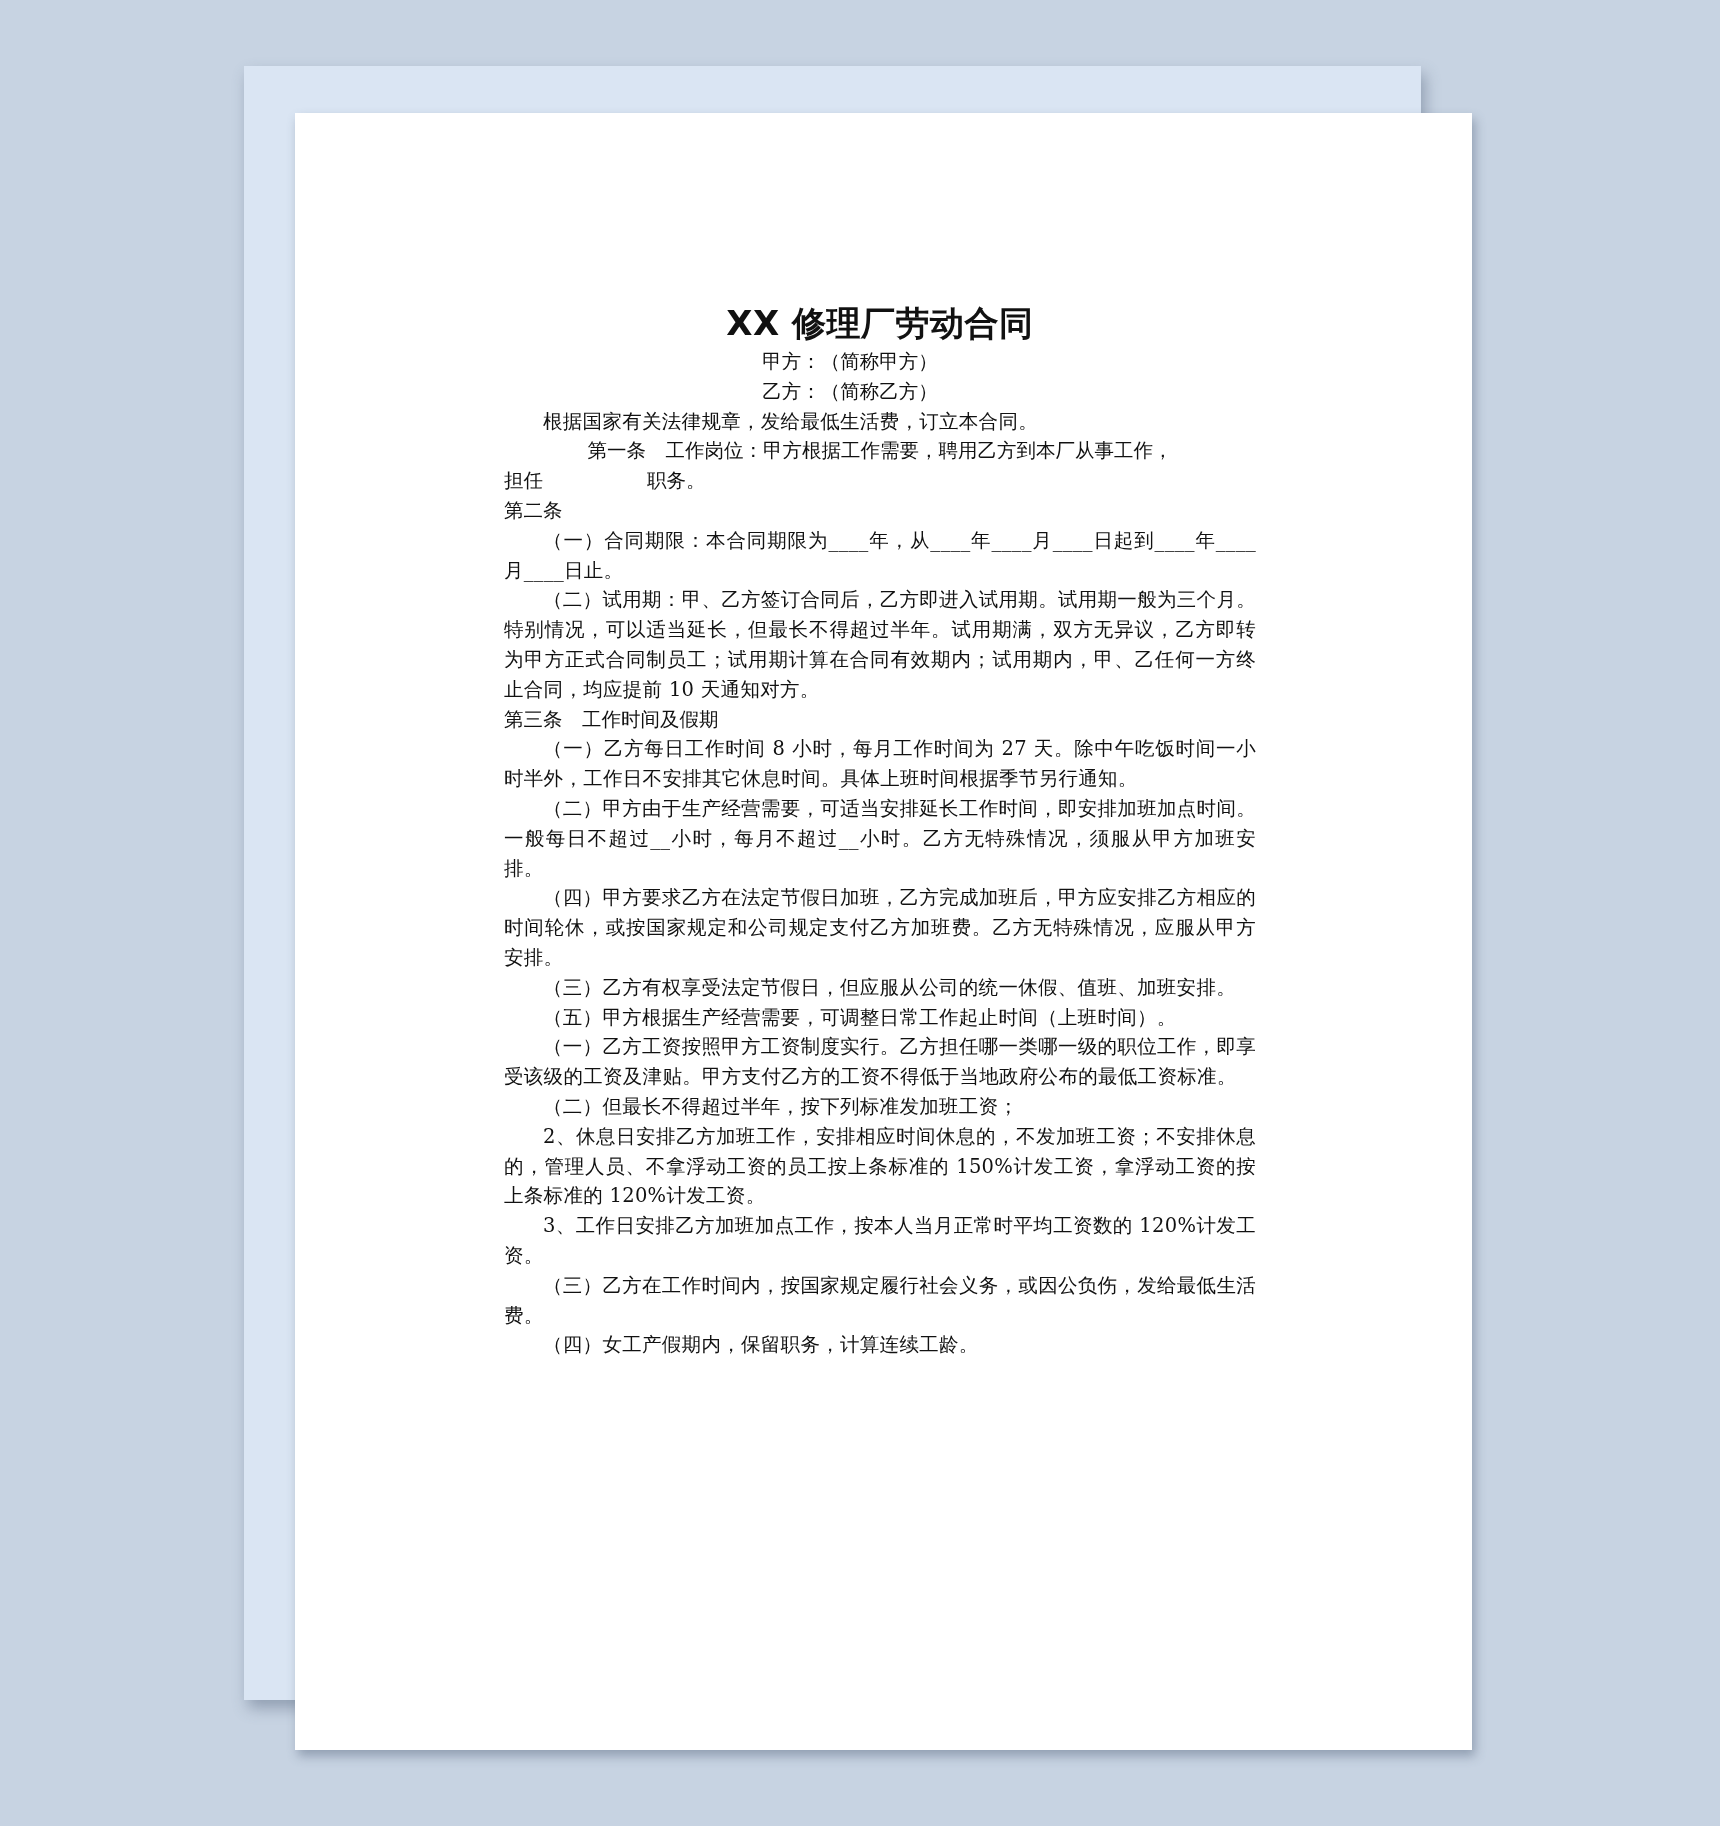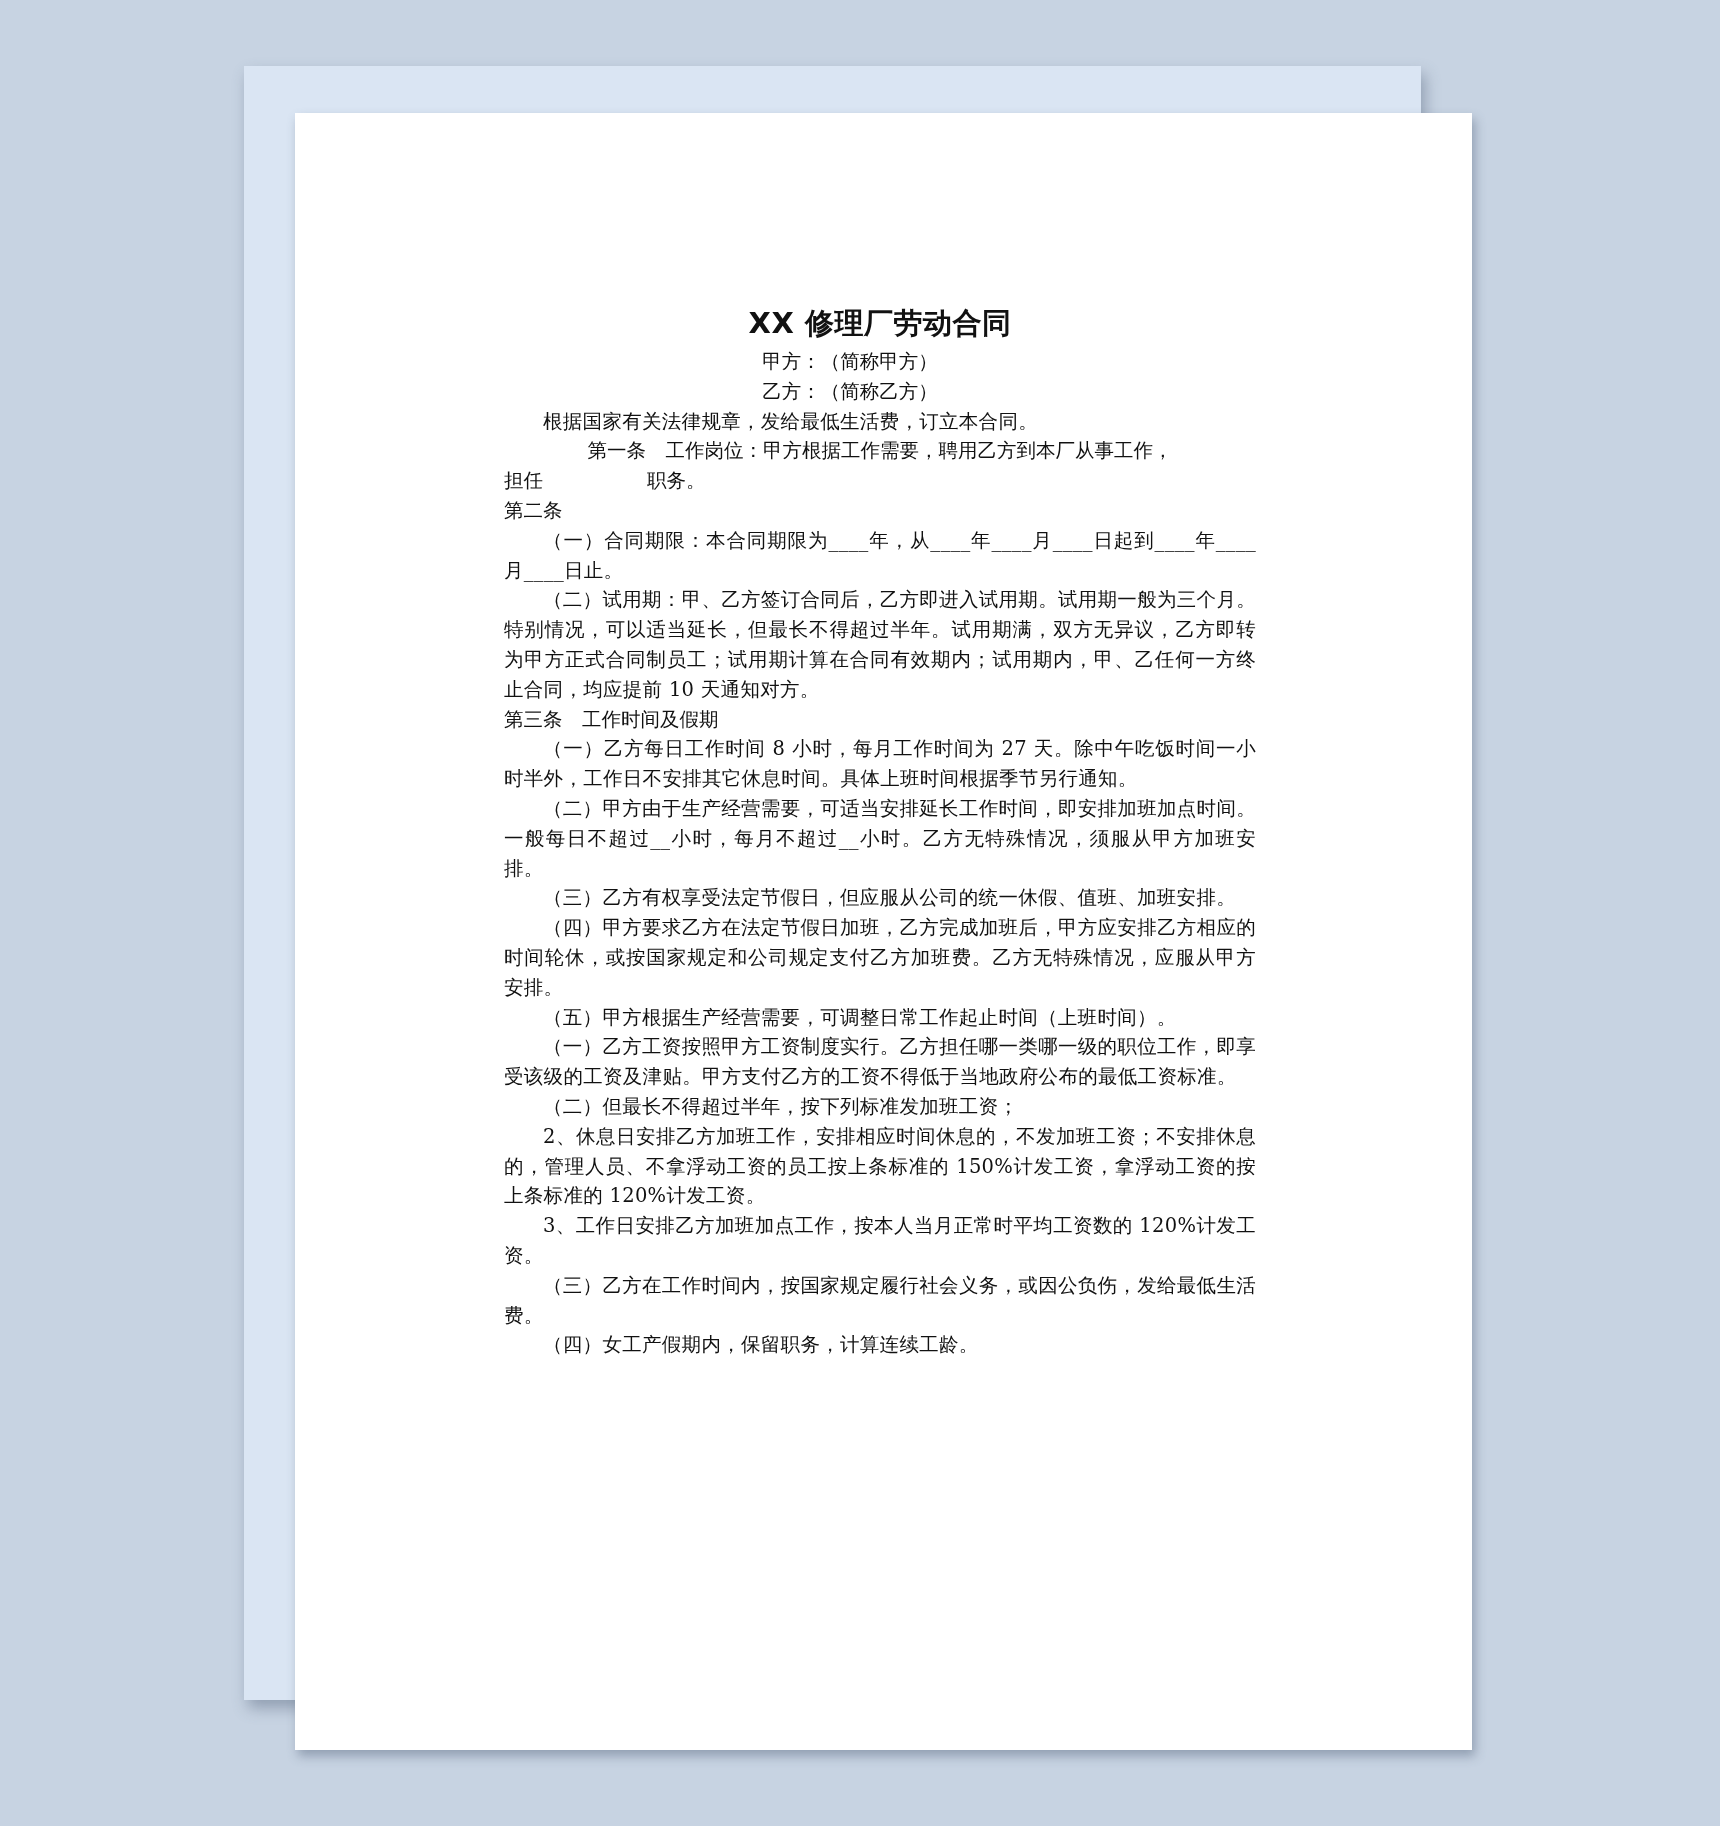--- a/index.html
+++ b/index.html
@@ -19,21 +19,21 @@
     background:#ffffff;
     box-shadow: 3px 6px 10px rgba(80,95,120,0.45);
   }
   .content {
     position:absolute; left:209px; top:190px; width:752px;
     color:#111;
     font-size:19.5px;
     line-height:29.8px;
   }
   .title {
-    text-align:center; font-size:29px; font-weight:bold;
+    text-align:center; font-size:34px; font-weight:bold;
     line-height:40px; margin-bottom:4px; letter-spacing:0.5px;
     font-family:"DejaVu Sans","Liberation Sans",sans-serif;
   }
   .row { display:flex; justify-content:center; }
   .row .right { padding-right:60px; }
   .indent { text-indent:2em; }
   .para { text-align:justify; text-align-last:left; letter-spacing:0.3px; }
   .heading { display:block; }
 </style>
 </head>
@@ -64,22 +64,22 @@
       <span>担任</span><span style="display:inline-block;width:104px"></span><span>职务。</span>
     </div>
 
     <div class="heading">第二条</div>
     <div class="para indent">（一）合同期限：本合同期限为____年，从____年____月____日起到____年____月____日止。</div>
     <div class="para indent">（二）试用期：甲、乙方签订合同后，乙方即进入试用期。试用期一般为三个月。特别情况，可以适当延长，但最长不得超过半年。试用期满，双方无异议，乙方即转为甲方正式合同制员工；试用期计算在合同有效期内；试用期内，甲、乙任何一方终止合同，均应提前 10 天通知对方。</div>
 
     <div class="heading">第三条　工作时间及假期</div>
     <div class="para indent">（一）乙方每日工作时间 8 小时，每月工作时间为 27 天。除中午吃饭时间一小时半外，工作日不安排其它休息时间。具体上班时间根据季节另行通知。</div>
     <div class="para indent">（二）甲方由于生产经营需要，可适当安排延长工作时间，即安排加班加点时间。一般每日不超过__小时，每月不超过__小时。乙方无特殊情况，须服从甲方加班安排。</div>
+    <div class="para indent">（四）甲方要求乙方在法定节假日加班，乙方完成加班后，甲方应安排乙方相应的时间轮休，或按国家规定和公司规定支付乙方加班费。乙方无特殊情况，应服从甲方安排。</div>
     <div class="para indent">（三）乙方有权享受法定节假日，但应服从公司的统一休假、值班、加班安排。</div>
-    <div class="para indent">（四）甲方要求乙方在法定节假日加班，乙方完成加班后，甲方应安排乙方相应的时间轮休，或按国家规定和公司规定支付乙方加班费。乙方无特殊情况，应服从甲方安排。</div>
     <div class="para indent">（五）甲方根据生产经营需要，可调整日常工作起止时间（上班时间）。</div>
 
     <div class="para indent">（一）乙方工资按照甲方工资制度实行。乙方担任哪一类哪一级的职位工作，即享受该级的工资及津贴。甲方支付乙方的工资不得低于当地政府公布的最低工资标准。</div>
     <div class="para indent">（二）但最长不得超过半年，按下列标准发加班工资；</div>
     <div class="para indent">2、休息日安排乙方加班工作，安排相应时间休息的，不发加班工资；不安排休息的，管理人员、不拿浮动工资的员工按上条标准的 150%计发工资，拿浮动工资的按上条标准的 120%计发工资。</div>
     <div class="para indent">3、工作日安排乙方加班加点工作，按本人当月正常时平均工资数的 120%计发工资。</div>
     <div class="para indent">（三）乙方在工作时间内，按国家规定履行社会义务，或因公负伤，发给最低生活费。</div>
     <div class="para indent">（四）女工产假期内，保留职务，计算连续工龄。</div>
   </div>
 </div>

